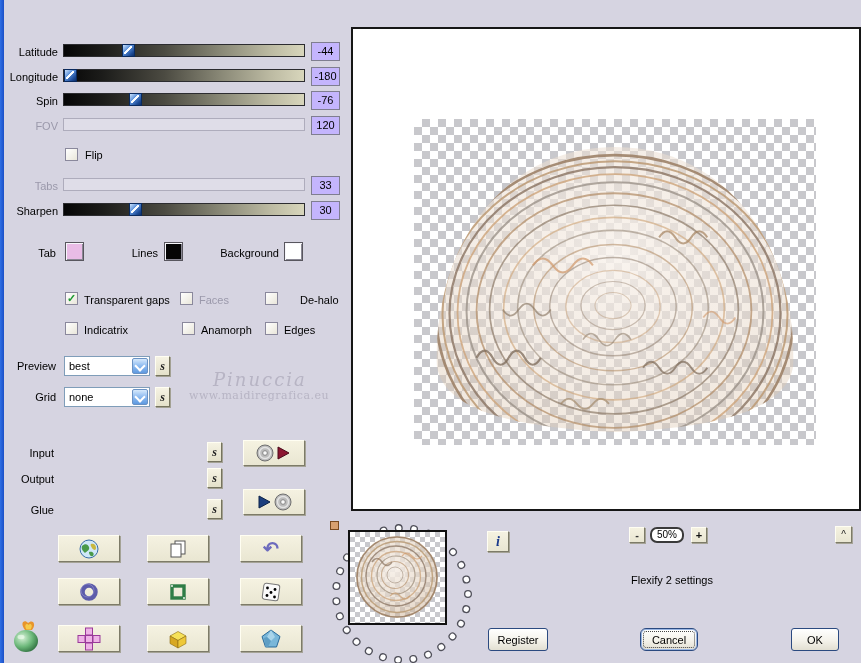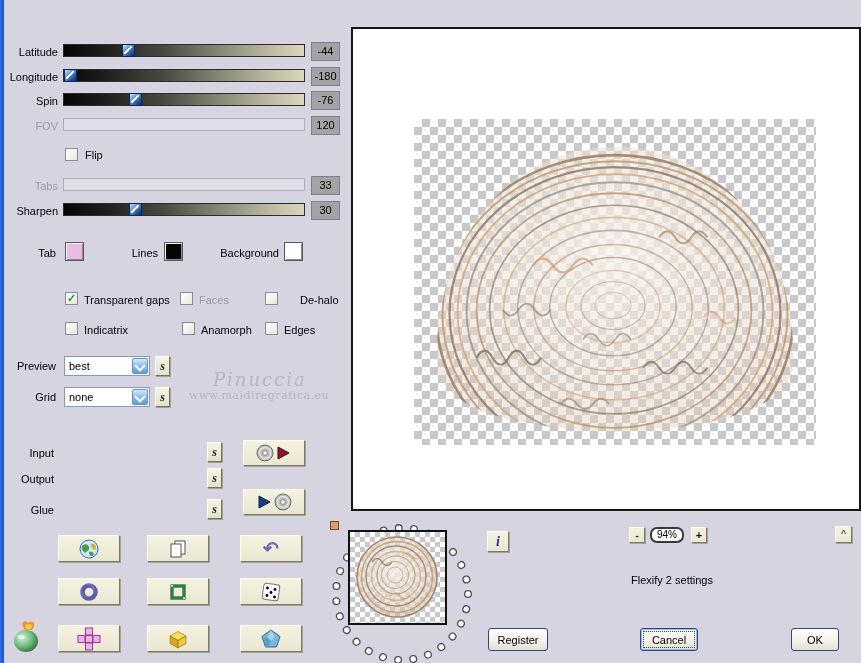--- a/index.html
+++ b/index.html
@@ -16,21 +16,21 @@
   .lbl.r{text-align:right;}
   .lbl.dis{color:#9b99ab;}
   .track{position:absolute;width:242px;height:13px;box-sizing:border-box;border:1px solid #2c2c30;
          background:linear-gradient(90deg,#060606,#1c1c1a 16%,#4c4b42 42%,#8b8a78 66%,#bcbaa2 86%,#d8d6bc 100%);}
   .track.dis{border:1px solid #aeacbc;background:#dfdde8;}
   .thumb{position:absolute;top:-1px;width:13px;height:13px;box-sizing:border-box;
          background:linear-gradient(135deg,#cfe4fb 0%,#5e93dc 38%,#1c4a96 78%,#0e2f68 100%);
          border:1px solid #0a2a5e;}
   .thumb::after{content:"";position:absolute;left:1px;top:1px;width:8px;height:8px;
          background:linear-gradient(135deg,transparent 40%,#f4f9ff 40%,#fff 60%,transparent 60%);}
-  .valbox{position:absolute;width:27px;height:17px;background:#a3a3a3;border:1px solid #7f7e90;
+  .valbox{position:absolute;width:27px;height:17px;background:#c4b5fd;border:1px solid #7f7e90;
           font-size:11px;text-align:center;line-height:17px;}
   .cb{position:absolute;width:13px;height:13px;box-sizing:border-box;border:1px solid #8a889c;
       background:linear-gradient(135deg,#ffffff,#e9e6da);}
   .cb.checked::after{content:"✓";position:absolute;left:1px;top:-1px;color:#1e9a33;font-weight:bold;font-size:11px;}
   .swatch{position:absolute;width:19px;height:19px;box-sizing:border-box;border:1px solid #58565e;
           box-shadow:1px 1px 0 #f7f6fb inset, -1px -1px 0 #8a8894 inset;}
   .dd{position:absolute;height:20px;box-sizing:border-box;background:#fff;border:1px solid #7f9db9;
       font-size:11px;line-height:18px;padding-left:4px;}
   .dd .arrow{position:absolute;right:1px;top:1px;width:16px;height:16px;box-sizing:border-box;
       background:linear-gradient(180deg,#d6e9fc,#8cbaf0 50%,#5f9ae0);border:1px solid #6a92c4;border-radius:2px;}
@@ -39,21 +39,21 @@
   .sbtn{position:absolute;width:15px;height:20px;box-sizing:border-box;text-align:center;line-height:18px;
       background:linear-gradient(180deg,#f6f3e4,#e4e1ca);border:1px solid #fffef2;
       border-right:1px solid #76745f;border-bottom:1px solid #76745f;box-shadow:1px 1px 0 #a3a193;
       font-family:"Liberation Serif",serif;font-style:italic;font-weight:bold;font-size:12px;color:#222;}
   .crm{position:absolute;box-sizing:border-box;display:flex;align-items:center;justify-content:center;
       background:linear-gradient(180deg,#f5f2e1,#e9e6d2);border:1px solid #fffef2;
       border-right:1px solid #7d7b68;border-bottom:1px solid #7d7b68;box-shadow:1px 1px 0 #a5a396;}
   .xpbtn{position:absolute;box-sizing:border-box;display:flex;align-items:center;justify-content:center;
       border:1px solid #2b4a80;border-radius:3px;font-size:11px;color:#000;
       background:linear-gradient(180deg,#ffffff,#f4f2ea 55%,#e2dfd2);}
-  .xpbtn.focus{box-shadow:0 0 0 1px #9ab6e4 inset;outline:1px dotted #444;outline-offset:-4px;}
+  .xpbtn.focus{box-shadow:0 0 0 1px #9ab6e4 inset;outline:1px dotted #444;outline-offset:-4px;border-radius:6px;}
   .checker{background-color:#fff;
       background-image:linear-gradient(45deg,#c8c8cc 25%,transparent 25%,transparent 75%,#c8c8cc 75%),
                        linear-gradient(45deg,#c8c8cc 25%,transparent 25%,transparent 75%,#c8c8cc 75%);
       background-size:16px 16px;background-position:0 0,8px 8px;}
   .checker-sm{background-color:#fff;
       background-image:linear-gradient(45deg,#c9c9cd 25%,transparent 25%,transparent 75%,#c9c9cd 75%),
                        linear-gradient(45deg,#c9c9cd 25%,transparent 25%,transparent 75%,#c9c9cd 75%);
       background-size:10px 10px;background-position:0 0,5px 5px;}
   .preview-area{position:absolute;left:351px;top:27px;width:510px;height:484px;background:#fff;
       border:2px solid #161616;box-sizing:border-box;}
@@ -325,21 +325,21 @@
         <path d="M22,30 q5,-7 10,0 t10,0" stroke="#8a7360" stroke-width="1.3" opacity=".7"></path>
         <path d="M40,64 q5,-6 10,0 t10,0" stroke="#c79e74" stroke-width="1.3" opacity=".7"></path>
         <path d="M52,24 q5,-6 10,0 t10,0" stroke="#d2996a" stroke-width="1.2" opacity=".65"></path>
       </g>
     </svg>
   </div>
 
   <div class="crm" style="left:487px;top:531px;width:22px;height:21px;font-family:'Liberation Serif',serif;font-weight:bold;font-style:italic;font-size:14px;color:#1a3a8c">i</div>
 
   <div class="crm" style="left:629px;top:527px;width:16px;height:16px;font-weight:bold;color:#333">-</div>
-  <div class="pctbox">94%</div>
+  <div class="pctbox">50%</div>
   <div class="crm" style="left:691px;top:527px;width:16px;height:16px;font-weight:bold;color:#111">+</div>
   <div class="crm" style="left:835px;top:526px;width:17px;height:17px;font-size:10px;color:#222">^</div>
 
   <div class="lbl" style="left:631px;top:574px;font-size:11px">Flexify 2 settings</div>
 
   <div class="xpbtn" style="left:488px;top:628px;width:60px;height:23px">Register</div>
   <div class="xpbtn focus" style="left:640px;top:628px;width:58px;height:23px">Cancel</div>
   <div class="xpbtn" style="left:791px;top:628px;width:48px;height:23px">OK</div>
 
 </div>

